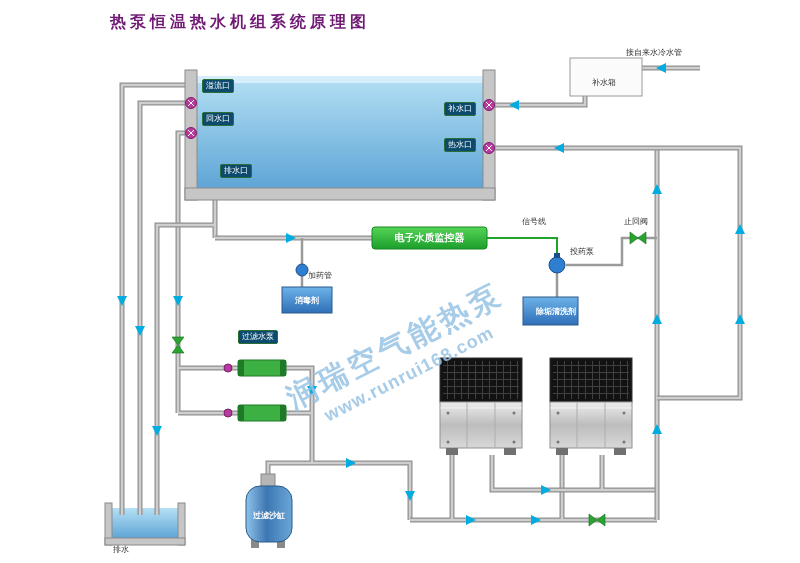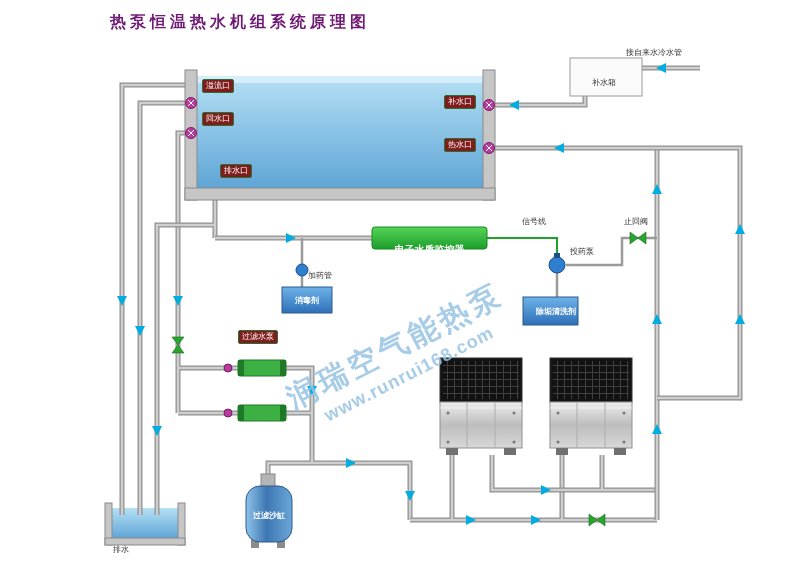--- a/index.html
+++ b/index.html
@@ -7,23 +7,23 @@
   #diagram-svg{position:absolute;left:0;top:0;}
   .pipe-outer{stroke:#8f8f8f;stroke-width:5;fill:none;stroke-linejoin:miter;}
   .pipe-inner{stroke:#cfcfcf;stroke-width:2.5;fill:none;stroke-linejoin:miter;}
   .pipe-thin{stroke:#9a9a9a;stroke-width:2.5;fill:none;}
   .signal{stroke:#1fa32a;stroke-width:2;fill:none;}
   .arrow{fill:#00ace0;}
   .valve-green{fill:#28a52e;stroke:#156b1a;stroke-width:.6;}
   .valve-magenta{fill:#b83a9e;stroke:#7a1f6a;stroke-width:1;}
   .title{position:absolute;left:110px;top:12px;font-size:16px;font-weight:bold;color:#701a75;letter-spacing:4px;white-space:nowrap;}
   .lbl{position:absolute;font-size:8px;color:#333;white-space:nowrap;line-height:10px;}
-  .badge{position:absolute;font-size:8px;color:#fff;background:#7f1d1d;padding:1px 3px;line-height:10px;border-radius:2px;white-space:nowrap;border:1px solid #2b6e35;}
+  .badge{position:absolute;font-size:8px;color:#fff;background:#0c4a6e;padding:1px 3px;line-height:10px;border-radius:2px;white-space:nowrap;border:1px solid #2b6e35;}
   .onblue{position:absolute;color:#fff;font-size:8px;transform:translate(-50%,-50%);white-space:nowrap;font-weight:bold;}
-  .monitor-label{position:absolute;left:372px;top:239px;width:115px;height:22px;line-height:22px;text-align:center;color:#fff;font-size:10px;font-weight:bold;white-space:nowrap;}
+  .monitor-label{position:absolute;left:372px;top:227px;width:115px;height:22px;line-height:22px;text-align:center;color:#fff;font-size:10px;font-weight:bold;white-space:nowrap;}
   .watermark{position:absolute;left:245px;top:325px;width:310px;text-align:center;transform:rotate(-27deg);color:rgba(150,195,228,.85);font-weight:bold;pointer-events:none;}
   .watermark .wm1{font-size:30px;letter-spacing:4px;}
   .watermark .wm2{font-size:18px;letter-spacing:1px;}
 </style>
 </head>
 <body>
 
 <div id="stage">
 
 <svg id="diagram-svg" width="800" height="563" viewBox="0 0 800 563">
@@ -236,21 +236,21 @@
     <use href="#arrhead" class="arrow" transform="translate(515,105) rotate(270)"></use>
     <use href="#arrhead" class="arrow" transform="translate(662,68) rotate(270)"></use>
   </g>
 </svg>
 
 <div class="title">热泵恒温热水机组系统原理图</div>
 
 <div class="badge" style="left:202px;top:79px;">溢流口</div>
 <div class="badge" style="left:202px;top:112px;">回水口</div>
 <div class="badge" style="left:220px;top:164px;">排水口</div>
-<div class="badge" style="left:444px;top:95px;text-align:center;">补水口</div>
+<div class="badge" style="left:444px;top:102px;text-align:center;">补水口</div>
 <div class="badge" style="left:444px;top:138px;">热水口</div>
 <div class="badge" style="left:238px;top:330px;">过滤水泵</div>
 
 <div class="lbl" style="left:626px;top:48px;">接自来水冷水管</div>
 <div class="lbl" style="left:592px;top:78px;">补水箱</div>
 <div class="lbl" style="left:522px;top:217px;">信号线</div>
 <div class="lbl" style="left:624px;top:217px;text-align:center;">止回阀</div>
 <div class="lbl" style="left:570px;top:247px;">投药泵</div>
 <div class="lbl" style="left:308px;top:247px;margin-top:24px;">加药管</div>
 <div class="lbl" style="left:113px;top:545px;">排水</div>

